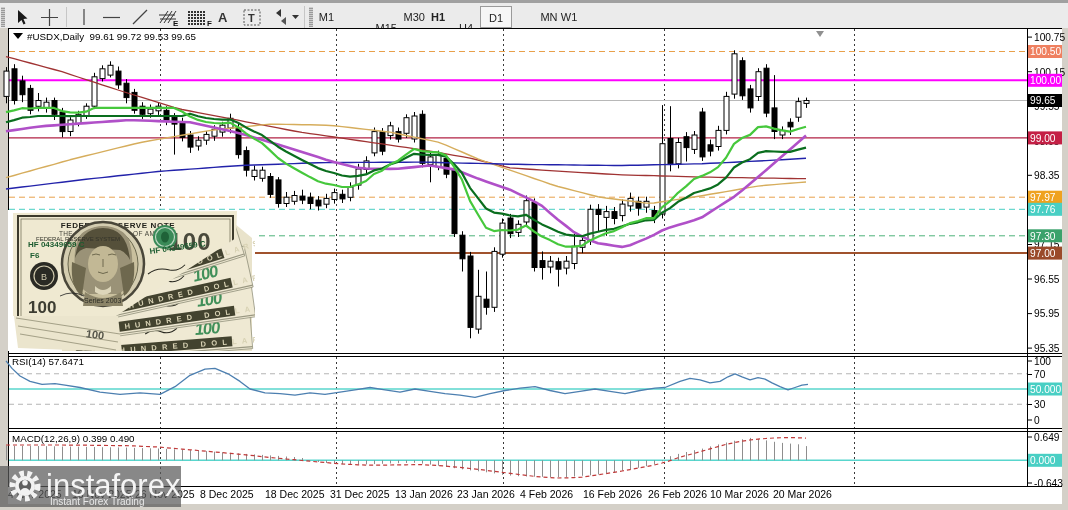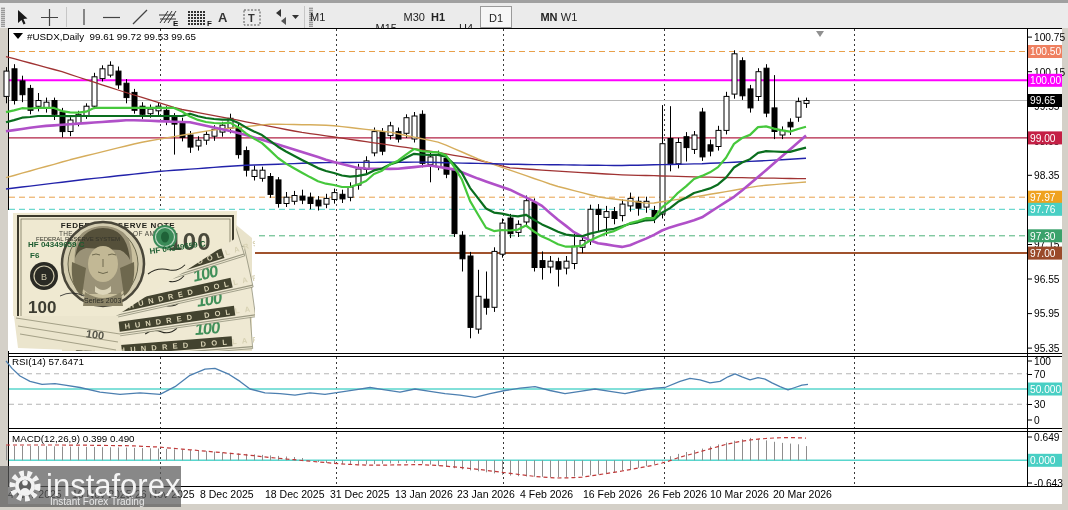--- a/index.html
+++ b/index.html
@@ -58,29 +58,29 @@
 <text x="207" y="23" font-size="8" fill="#111" font-weight="bold">F</text>
 <text x="218" y="19" font-size="13" fill="#333" font-weight="bold">A</text>
 <rect x="244" y="7" width="16" height="15" fill="none" stroke="#555" stroke-dasharray="2,1.5"></rect>
 <text x="248" y="19" font-size="11" fill="#333" font-weight="bold">T</text>
 <path d="M 276 10 l 5 -4 l 0 8 z" fill="#333"></path>
       <path d="M 281 18 l 5 4 l 0 -8 z" fill="#555"></path>
 <path d="M 292 12 l 7 0 l -3.5 4 z" fill="#333"></path>
 </svg>
 <div style="position:absolute;left:304px;top:3px;width:1px;height:22px;background:#c6c6c6;"></div>
     <div style="position:absolute;left:309px;top:4px;width:4px;height:20px;background:repeating-linear-gradient(#cdcdcd 0 1px,#9a9a9a 1px 2px);"></div>
-    <div style="position:absolute;left:310px;top:3px;width:32px;height:22px;line-height:22px;text-align:left;color:#222;">M1</div>
+    <div style="position:absolute;left:302px;top:3px;width:32px;height:22px;line-height:22px;text-align:right;color:#222;">M1</div>
     <div style="position:absolute;left:338px;top:19px;width:32px;height:22px;line-height:22px;text-align:left;color:#222;">M5</div>
     <div style="position:absolute;left:365px;top:3px;width:32px;height:22px;line-height:22px;text-align:right;color:#222;margin-top:11px;">M15</div>
     <div style="position:absolute;left:393px;top:3px;width:32px;height:22px;line-height:22px;text-align:right;color:#222;">M30</div>
     <div style="position:absolute;left:422px;top:3px;width:32px;height:22px;line-height:22px;text-align:center;color:#222;font-weight:bold;">H1</div>
     <div style="position:absolute;left:450px;top:14px;width:32px;height:22px;line-height:22px;text-align:center;color:#222;">H4</div>
     <div style="position:absolute;left:480px;top:3px;width:32px;height:22px;line-height:22px;text-align:center;background:#f6f6f6;border:1px solid #9a9a9a;color:#222;">D1</div>
     <div style="position:absolute;left:507px;top:3px;width:32px;height:22px;line-height:22px;text-align:center;color:#222;margin-left:46px;">W1</div>
-    <div style="position:absolute;left:533px;top:3px;width:32px;height:22px;line-height:22px;text-align:center;color:#222;font-weight:bold;">MN</div>
+    <div style="position:absolute;left:533px;top:3px;width:32px;height:22px;line-height:22px;text-align:center;color:#222;">MN</div>
 <div style="position:absolute;left:0;top:26px;width:1068px;height:2px;background:#c9c9c9;"></div>
 </div>
 <svg width="1068" height="510" viewBox="0 0 1068 510" style="position:absolute;left:0;top:0" shape-rendering="crispEdges" text-rendering="optimizeLegibility">
 <g shape-rendering="auto">
 <rect x="0" y="28" width="1068" height="482" fill="#d4d0c8"></rect>
       <rect x="8" y="28" width="1054" height="475" fill="#ffffff"></rect>
       <line x1="8" y1="28.5" x2="1062" y2="28.5" stroke="#000" stroke-width="1"></line>
       <line x1="8" y1="353.5" x2="1062" y2="353.5" stroke="#000" stroke-width="1"></line>
       <line x1="8" y1="356.5" x2="1062" y2="356.5" stroke="#000" stroke-width="1"></line>
       <line x1="8" y1="428.5" x2="1062" y2="428.5" stroke="#000" stroke-width="1"></line>

